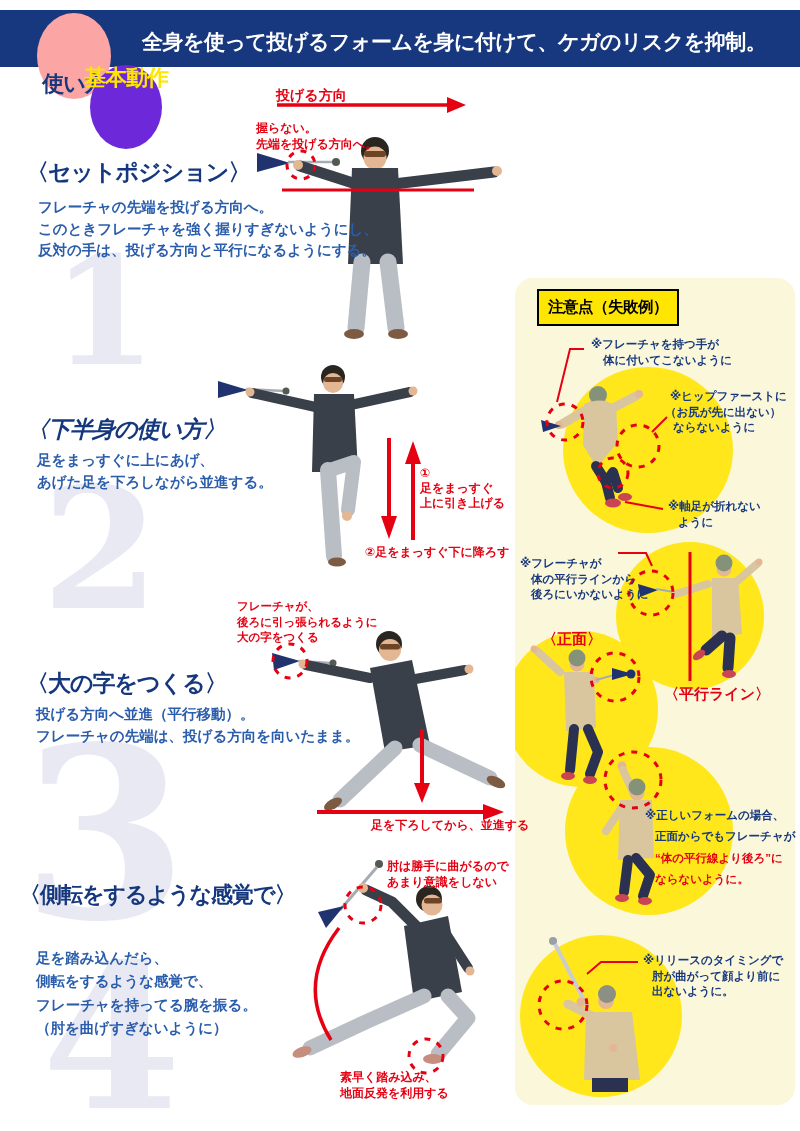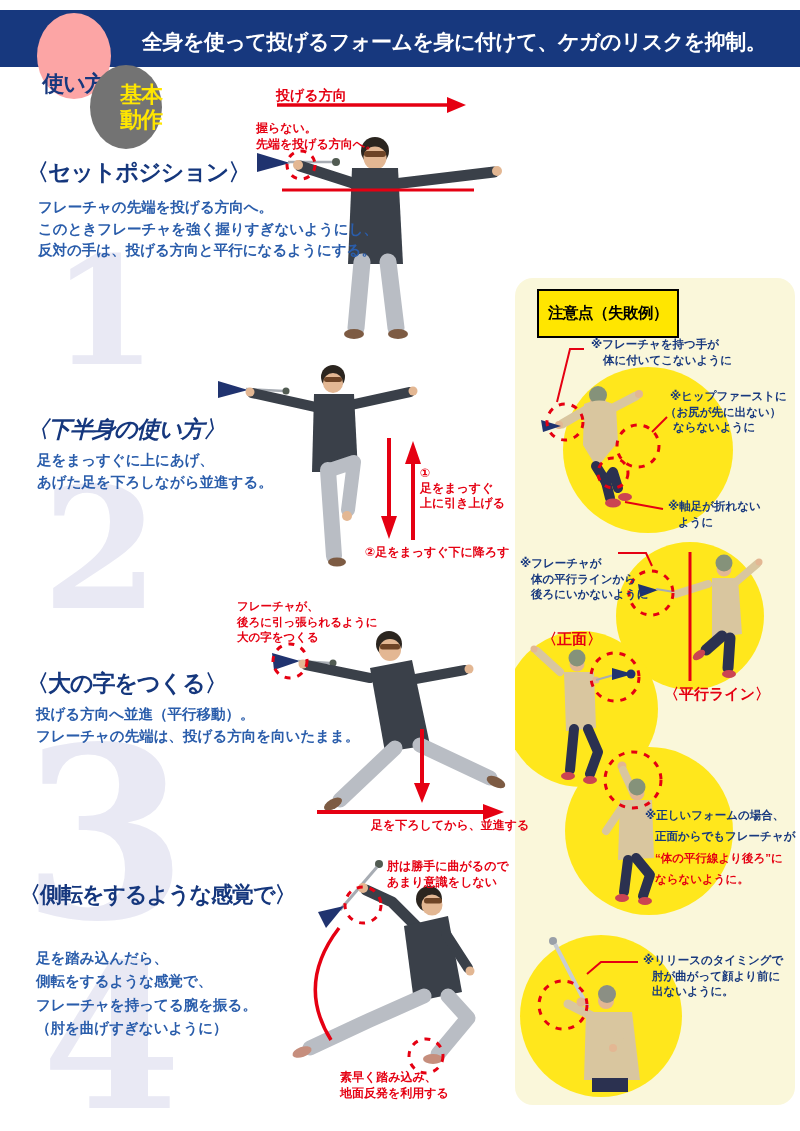--- a/index.html
+++ b/index.html
@@ -6,32 +6,32 @@
   #page{position:relative;width:800px;height:1131px;background:#ffffff;overflow:hidden;
         font-family:"Liberation Sans","DejaVu Sans",sans-serif;}
   .abs{position:absolute;white-space:nowrap;}
   .z0{z-index:0}.z1{z-index:1}.z2{z-index:2}
   
   #header-bar{left:0;top:10px;width:800px;height:57px;background:#17387E;}
   #header-title{left:142px;top:28px;font-size:21px;font-weight:bold;color:#ffffff;letter-spacing:-0.5px;}
   #usage-badge{left:37px;top:13px;width:74px;height:86px;border-radius:50%;background:#fca5a5;
                display:flex;align-items:flex-end;justify-content:center;}
   #usage-badge span{font-size:22px;font-weight:bold;color:#17387E;letter-spacing:-1px;}
-  #basic-badge{left:90px;top:65px;width:72px;height:84px;border-radius:50%;background:#737373;
-               display:flex;flex-direction:column;align-items:flex-end;justify-content:center;line-height:25px;}
+  #basic-badge{left:90px;top:65px;width:72px;height:84px;border-radius:50%;background:#6d28d9;
+               display:flex;flex-direction:row;align-items:flex-start;justify-content:center;line-height:25px;}
   #basic-badge span{font-size:22px;font-weight:bold;color:#FFE600;letter-spacing:-1px;}
   
   .h{font-size:23px;font-weight:bold;color:#15377D;letter-spacing:-1px;}
   .b{font-size:14.5px;font-weight:bold;color:#2A5DAB;line-height:21.5px;}
   .rn{font-size:12px;font-weight:bold;color:#E50012;line-height:15.5px;}
   .nn{font-size:11.5px;font-weight:bold;color:#17387E;line-height:15.5px;}
   .rl{font-size:15px;font-weight:bold;color:#E50012;}
   .wm{font-family:"DejaVu Serif","Liberation Serif",serif;font-weight:bold;color:#E9E9F4;line-height:1;}
   #caution-badge{left:537px;top:289px;background:#FFE600;border:2.5px solid #000;
-                 padding:12px 9px;font-size:15.5px;font-weight:bold;color:#000;letter-spacing:-0.5px;}
+                 padding:6px 9px;font-size:15.5px;font-weight:bold;color:#000;letter-spacing:-0.5px;}
   
   #caution-panel{left:515px;top:278px;width:280px;height:827px;background:#FAF7DA;border-radius:18px;overflow:hidden;}
   .ycircle{position:absolute;border-radius:50%;background:#FFE71C;}
   svg{display:block}
 </style>
 </head>
 <body>
 
 <div id="page">
 

